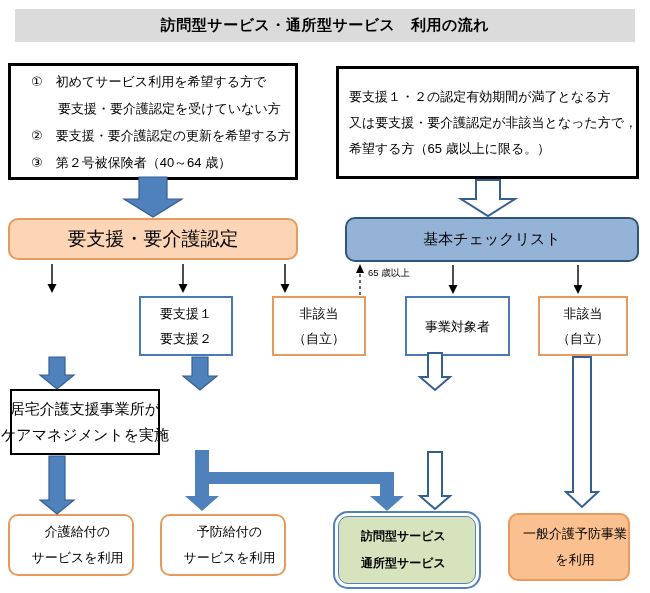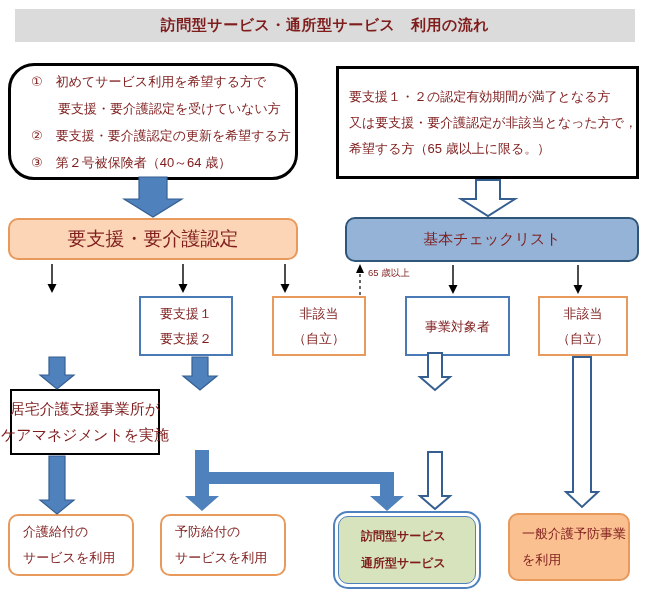--- a/index.html
+++ b/index.html
@@ -1,28 +1,28 @@
 <!DOCTYPE html>
 <html lang="ja" style="--title-bg: #dbdbdb; --orange-border: #e8995c; --orange-fill: #fbd5b5; --peach-fill: #fac090; --blue-fill: #95b3d7; --blue-border: #2f5579; --small-blue-border: #4a7ab5; --arrow-blue: #4f81bd; --arrow-outline: #365f91; --green-fill: #d6e3bc;"><head>
 <meta charset="utf-8">
 <style>
   html,body{margin:0;padding:0;background:#fff;}
   .stage{
     position:relative;width:650px;height:593px;overflow:hidden;background:#fff;
-    font-family:"Liberation Sans","DejaVu Sans",sans-serif;color:#7f1d1d;
+    font-family:"Liberation Sans","DejaVu Sans",sans-serif;color:#000000;
   }
   .abs{position:absolute;box-sizing:border-box;}
   .title-bar{
     left:15px;top:9px;width:620px;height:33px;background:var(--title-bg,#dbdbdb);
     display:flex;align-items:center;justify-content:center;
     font-size:15px;font-weight:bold;letter-spacing:.5px;
   }
   .box{display:flex;flex-direction:column;justify-content:center;background:#fff;}
   .black-box{border:3px solid #000;}
-  .entry-left{left:8px;top:63px;width:290px;height:117px;padding:6px 6px 6px 20px;border-radius:26px;}
+  .entry-left{left:8px;top:63px;width:290px;height:117px;padding:6px 6px 6px 20px;}
   .entry-left .line{line-height:27px;font-size:13px;white-space:nowrap;}
   .entry-left .line.indent{margin-left:27px;}
   .entry-right{left:336px;top:66px;width:303px;height:113px;padding:4px 0 4px 10px;}
   .entry-right .line{line-height:26px;font-size:13px;white-space:nowrap;}
   .round-orange{
     left:8px;top:218px;width:290px;height:42px;border:2px solid var(--orange-border,#e8995c);
     border-radius:10px;background:var(--orange-fill,#fbd5b5);
     align-items:center;font-size:19px;
   }
   .round-blue{
@@ -37,21 +37,21 @@
   .b-yokaigo{left:10px;width:94px;}
   .b-yoshien{left:139px;width:94px;}
   .b-higaito-l{left:272px;width:94px;}
   .b-jigyo{left:405px;width:105px;}
   .b-higaito-r{left:538px;width:90px;}
   .mgmt{border:2.5px solid #000;align-items:center;}
   .mgmt .line{line-height:26px;font-size:15px;white-space:nowrap;}
   .m-kyotaku{left:10px;top:389px;width:150px;height:66px;}
   .m-chiiki{left:177px;top:391px;width:304px;height:60px;}
   .result{border:2px solid var(--orange-border,#e8995c);border-radius:10px;font-size:13px;}
-  .result .line{line-height:26px;white-space:nowrap;}
+  .result .line{line-height:26px;white-space:nowrap;text-align:center;}
   .r-kaigo{left:8px;top:514px;width:126px;height:62px;padding-left:13px;}
   .r-yobo{left:160px;top:514px;width:126px;height:62px;padding-left:13px;}
   .r-ippan{left:508px;top:513px;width:122px;height:68px;padding-left:12px;background:var(--peach-fill,#fac090);}
   .green-outer{
     left:333px;top:511px;width:148px;height:78px;border:2.5px solid var(--arrow-blue,#4f81bd);
     border-radius:15px;background:#fff;padding:3px;display:flex;
   }
   .green-inner{
     flex:1;border:1.5px solid var(--arrow-blue,#4f81bd);border-radius:10px;
     background:var(--green-fill,#d6e3bc);display:flex;flex-direction:column;

